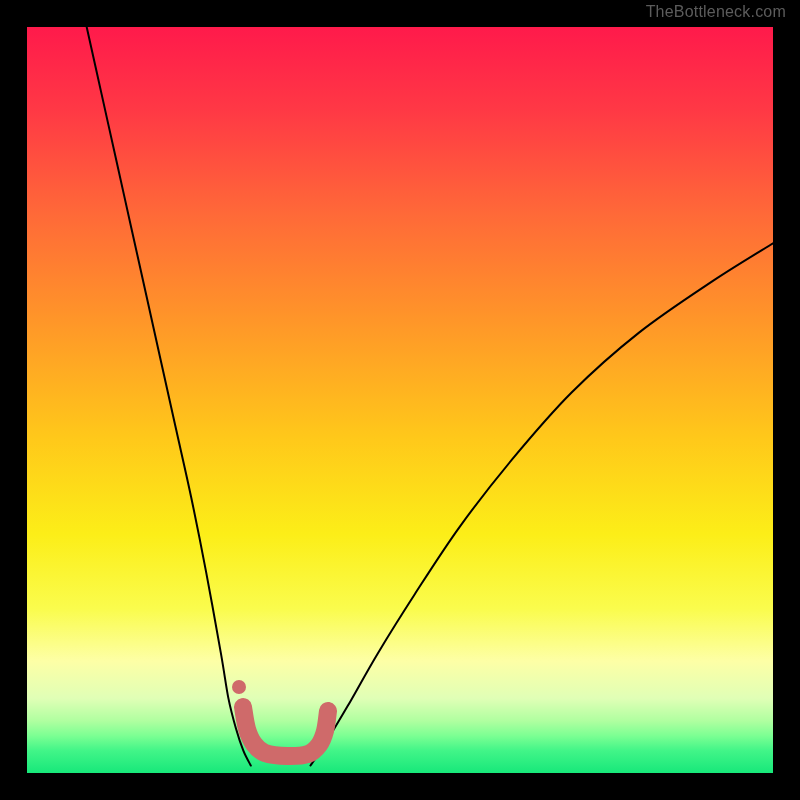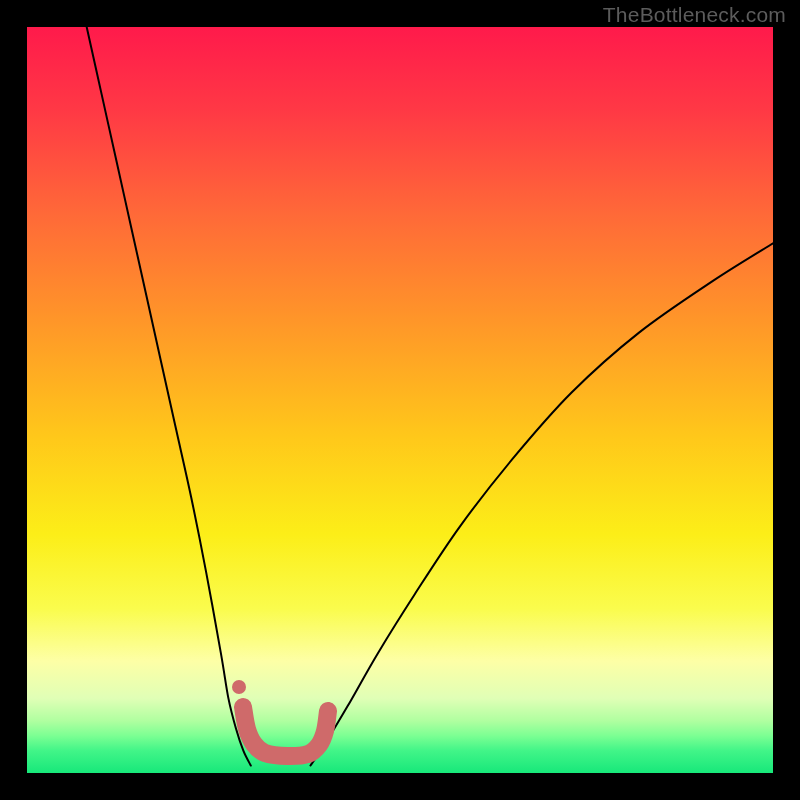--- a/index.html
+++ b/index.html
@@ -32,21 +32,21 @@
     top: 0;
     width: 746px;
     height: 746px;
     pointer-events: none;
   }
   .watermark {
     position: absolute;
     top: 3px;
     right: 14px;
     color: #5c5c5c;
-    font-size: 21px;
+    font-size: 16px;
     font-weight: 500;
     letter-spacing: 0.2px;
   }
 </style>
 </head>
 <body>
 
 <div class="frame">
   <svg class="gradient" viewBox="0 0 746 746" preserveAspectRatio="none">
     <defs>

